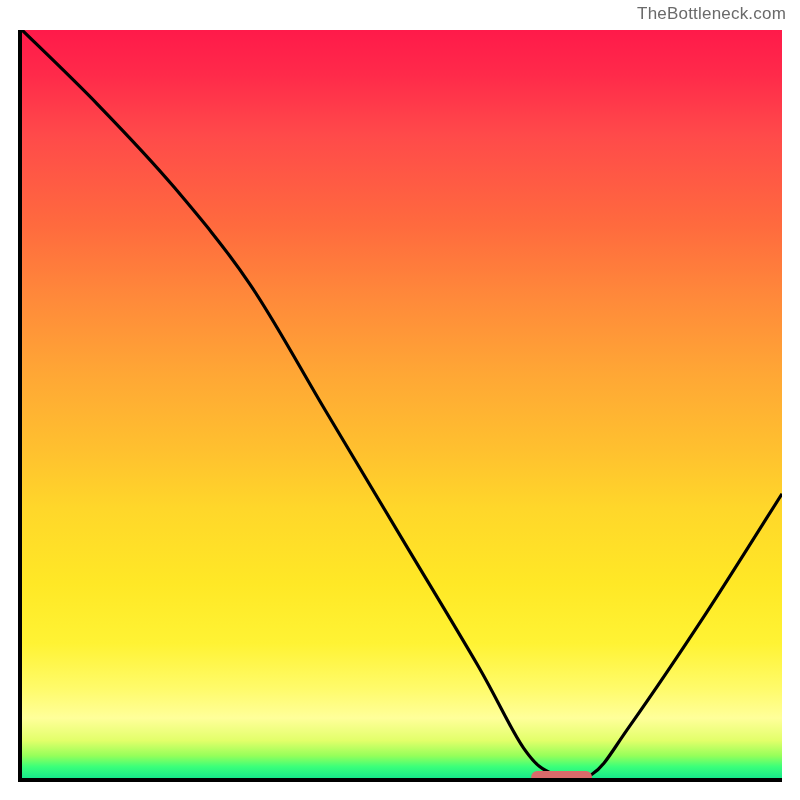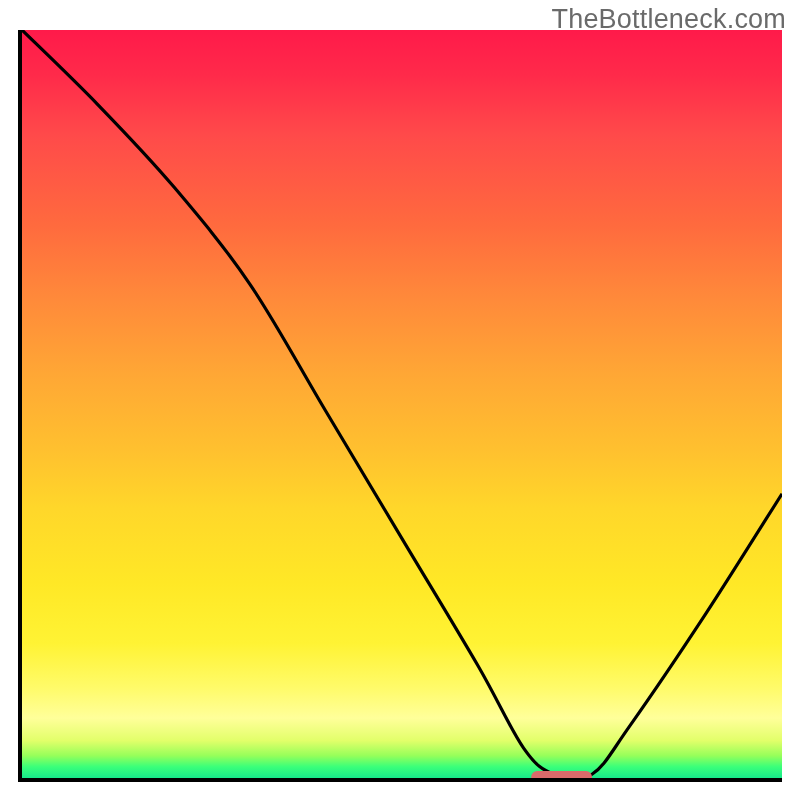--- a/index.html
+++ b/index.html
@@ -7,21 +7,21 @@
     width: 800px;
     height: 800px;
     background: #ffffff;
     position: relative;
     font-family: Arial, sans-serif;
   }
   .watermark {
     position: absolute;
     top: 4px;
     right: 14px;
-    font-size: 27px;
+    font-size: 17px;
     font-weight: 500;
     color: #6a6a6a;
     letter-spacing: 0.2px;
     z-index: 10;
   }
   .chart-frame {
     position: absolute;
     left: 18px;
     top: 30px;
     width: 764px;

